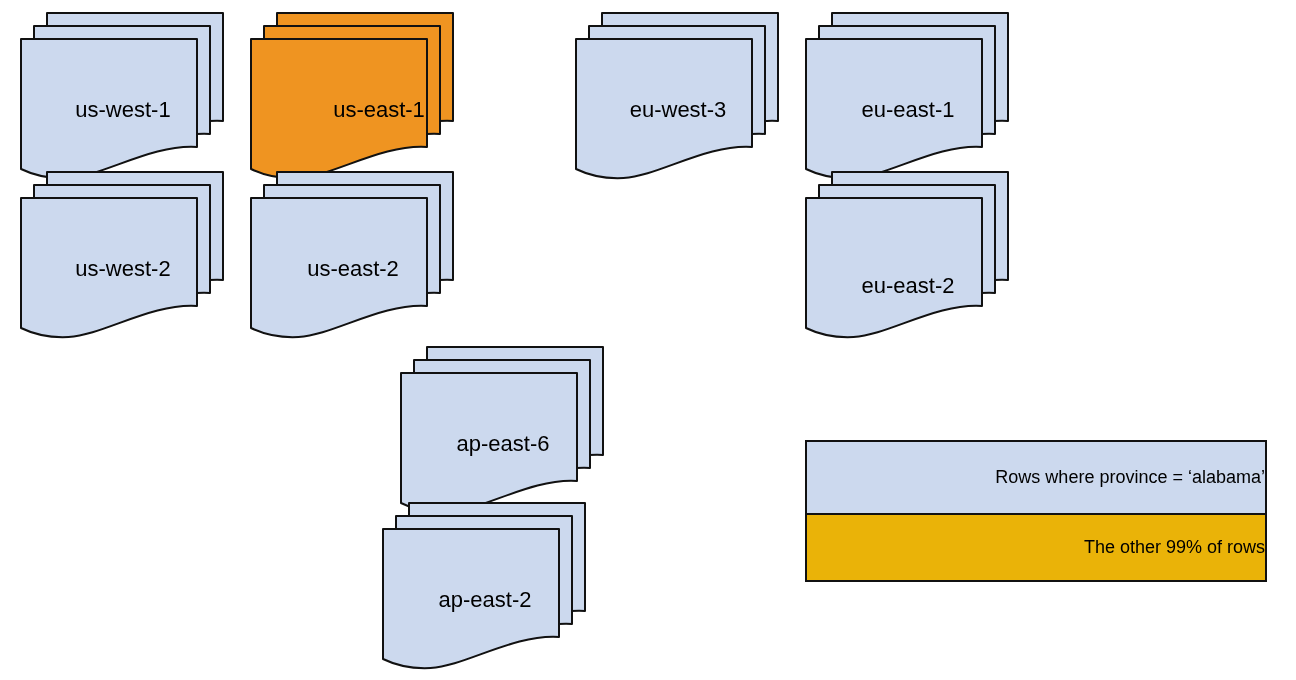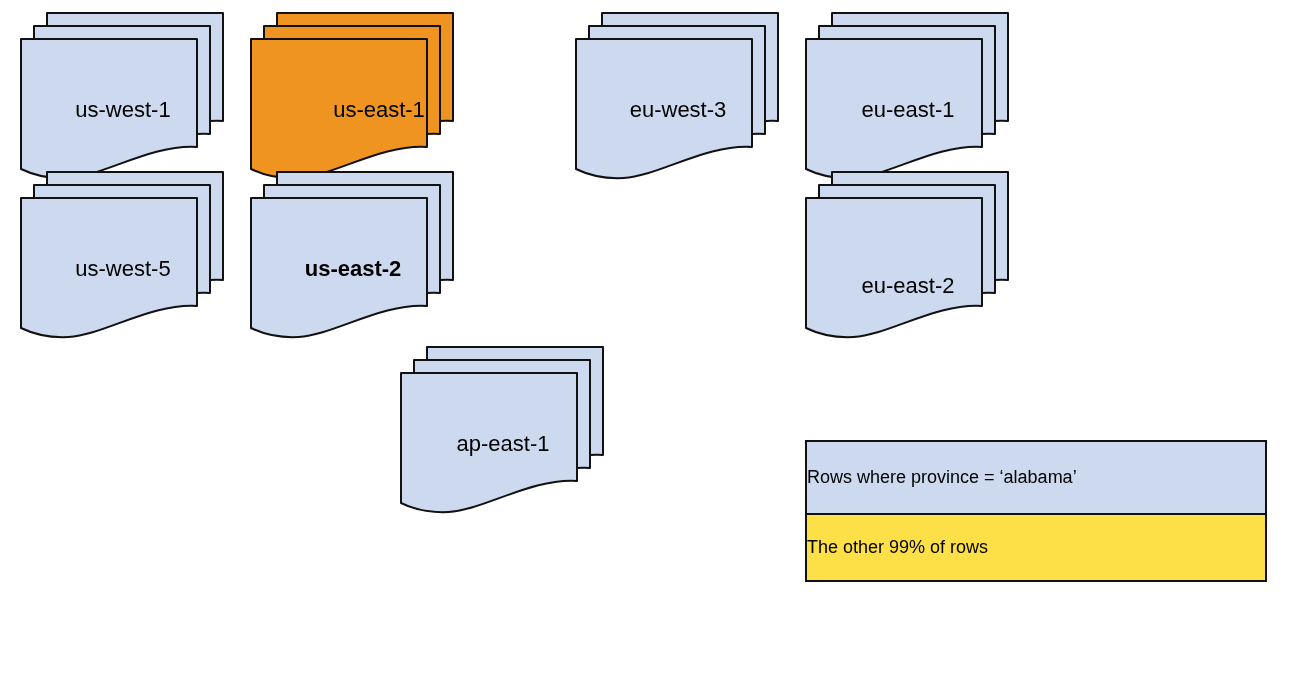--- a/index.html
+++ b/index.html
@@ -40,21 +40,21 @@
   }
   .legend {
     position: absolute;
     border: 2px solid #111111;
     box-sizing: border-box;
   }
   .legend-row {
     box-sizing: border-box;
     display: flex;
     align-items: center;
-    justify-content: flex-start;
+    justify-content: flex-end;
     font-family: "Liberation Sans", sans-serif;
     font-size: 18px;
     color: #000000;
   }
   .legend-row.top {
     border-bottom: 2px solid #111111;
   }
 </style>
 </head>
 <body>
@@ -121,35 +121,35 @@
         <g transform="translate(27,1)">
           <path d="M 0 0 L 176 0 L 176 108 C 130.24 105 82.72 137 47.52 139 C 28.16 140 12.32 136 0 130 Z" fill="#ccd9ee" stroke="#111111" stroke-width="2" stroke-linejoin="round"></path>
         </g>
         <g transform="translate(14,14)">
           <path d="M 0 0 L 176 0 L 176 108 C 130.24 105 82.72 137 47.52 139 C 28.16 140 12.32 136 0 130 Z" fill="#ccd9ee" stroke="#111111" stroke-width="2" stroke-linejoin="round"></path>
         </g>
         <g transform="translate(1,27)">
           <path d="M 0 0 L 176 0 L 176 108 C 130.24 105 82.72 137 47.52 139 C 28.16 140 12.32 136 0 130 Z" fill="#ccd9ee" stroke="#111111" stroke-width="2" stroke-linejoin="round"></path>
         </g>
       </svg>
-      <div class="doc-label" style="left: 1px; top: 87px; width: 176px;">us-west-5</div>
+      <div class="doc-label" style="left: 1px; top: 87px; width: 176px;">us-west-2</div>
     </div>
     <div class="doc-stack" style="left: 250px; top: 171px;">
       <svg width="206" height="160" viewBox="0 0 206 160">
         <g transform="translate(27,1)">
           <path d="M 0 0 L 176 0 L 176 108 C 130.24 105 82.72 137 47.52 139 C 28.16 140 12.32 136 0 130 Z" fill="#ccd9ee" stroke="#111111" stroke-width="2" stroke-linejoin="round"></path>
         </g>
         <g transform="translate(14,14)">
           <path d="M 0 0 L 176 0 L 176 108 C 130.24 105 82.72 137 47.52 139 C 28.16 140 12.32 136 0 130 Z" fill="#ccd9ee" stroke="#111111" stroke-width="2" stroke-linejoin="round"></path>
         </g>
         <g transform="translate(1,27)">
           <path d="M 0 0 L 176 0 L 176 108 C 130.24 105 82.72 137 47.52 139 C 28.16 140 12.32 136 0 130 Z" fill="#ccd9ee" stroke="#111111" stroke-width="2" stroke-linejoin="round"></path>
         </g>
       </svg>
-      <div class="doc-label" style="left: 1px; top: 87px; width: 176px; font-weight: bold;">us-east-2</div>
+      <div class="doc-label" style="left: 1px; top: 87px; width: 176px;">us-east-2</div>
     </div>
     <div class="doc-stack" style="left: 805px; top: 171px;">
       <svg width="206" height="160" viewBox="0 0 206 160">
         <g transform="translate(27,1)">
           <path d="M 0 0 L 176 0 L 176 108 C 130.24 105 82.72 137 47.52 139 C 28.16 140 12.32 136 0 130 Z" fill="#ccd9ee" stroke="#111111" stroke-width="2" stroke-linejoin="round"></path>
         </g>
         <g transform="translate(14,14)">
           <path d="M 0 0 L 176 0 L 176 108 C 130.24 105 82.72 137 47.52 139 C 28.16 140 12.32 136 0 130 Z" fill="#ccd9ee" stroke="#111111" stroke-width="2" stroke-linejoin="round"></path>
         </g>
         <g transform="translate(1,27)">
@@ -163,23 +163,37 @@
         <g transform="translate(27,1)">
           <path d="M 0 0 L 176 0 L 176 108 C 130.24 105 82.72 137 47.52 139 C 28.16 140 12.32 136 0 130 Z" fill="#ccd9ee" stroke="#111111" stroke-width="2" stroke-linejoin="round"></path>
         </g>
         <g transform="translate(14,14)">
           <path d="M 0 0 L 176 0 L 176 108 C 130.24 105 82.72 137 47.52 139 C 28.16 140 12.32 136 0 130 Z" fill="#ccd9ee" stroke="#111111" stroke-width="2" stroke-linejoin="round"></path>
         </g>
         <g transform="translate(1,27)">
           <path d="M 0 0 L 176 0 L 176 108 C 130.24 105 82.72 137 47.52 139 C 28.16 140 12.32 136 0 130 Z" fill="#ccd9ee" stroke="#111111" stroke-width="2" stroke-linejoin="round"></path>
         </g>
       </svg>
-      <div class="doc-label" style="left: 1px; top: 87px; width: 176px;">ap-east-1</div>
+      <div class="doc-label" style="left: 1px; top: 87px; width: 176px;">ap-east-6</div>
+    </div>
+    <div class="doc-stack" style="left: 382px; top: 502px;">
+      <svg width="206" height="160" viewBox="0 0 206 160">
+        <g transform="translate(27,1)">
+          <path d="M 0 0 L 176 0 L 176 108 C 130.24 105 82.72 137 47.52 139 C 28.16 140 12.32 136 0 130 Z" fill="#ccd9ee" stroke="#111111" stroke-width="2" stroke-linejoin="round"></path>
+        </g>
+        <g transform="translate(14,14)">
+          <path d="M 0 0 L 176 0 L 176 108 C 130.24 105 82.72 137 47.52 139 C 28.16 140 12.32 136 0 130 Z" fill="#ccd9ee" stroke="#111111" stroke-width="2" stroke-linejoin="round"></path>
+        </g>
+        <g transform="translate(1,27)">
+          <path d="M 0 0 L 176 0 L 176 108 C 130.24 105 82.72 137 47.52 139 C 28.16 140 12.32 136 0 130 Z" fill="#ccd9ee" stroke="#111111" stroke-width="2" stroke-linejoin="round"></path>
+        </g>
+      </svg>
+      <div class="doc-label" style="left: 1px; top: 87px; width: 176px;">ap-east-2</div>
     </div>
     <div class="legend" style="left: 805px; top: 440px; width: 462px; height: 142px;">
       <div class="legend-row top" style="background: rgb(204, 217, 238); height: 73px;">
         <span>Rows where province = ‘alabama’</span>
       </div>
-      <div class="legend-row" style="background: #fde047; height: 65px;">
+      <div class="legend-row" style="background: #eab308; height: 65px;">
         <span>The other 99% of rows</span>
       </div>
     </div>
   </div>
 
 </body></html>

